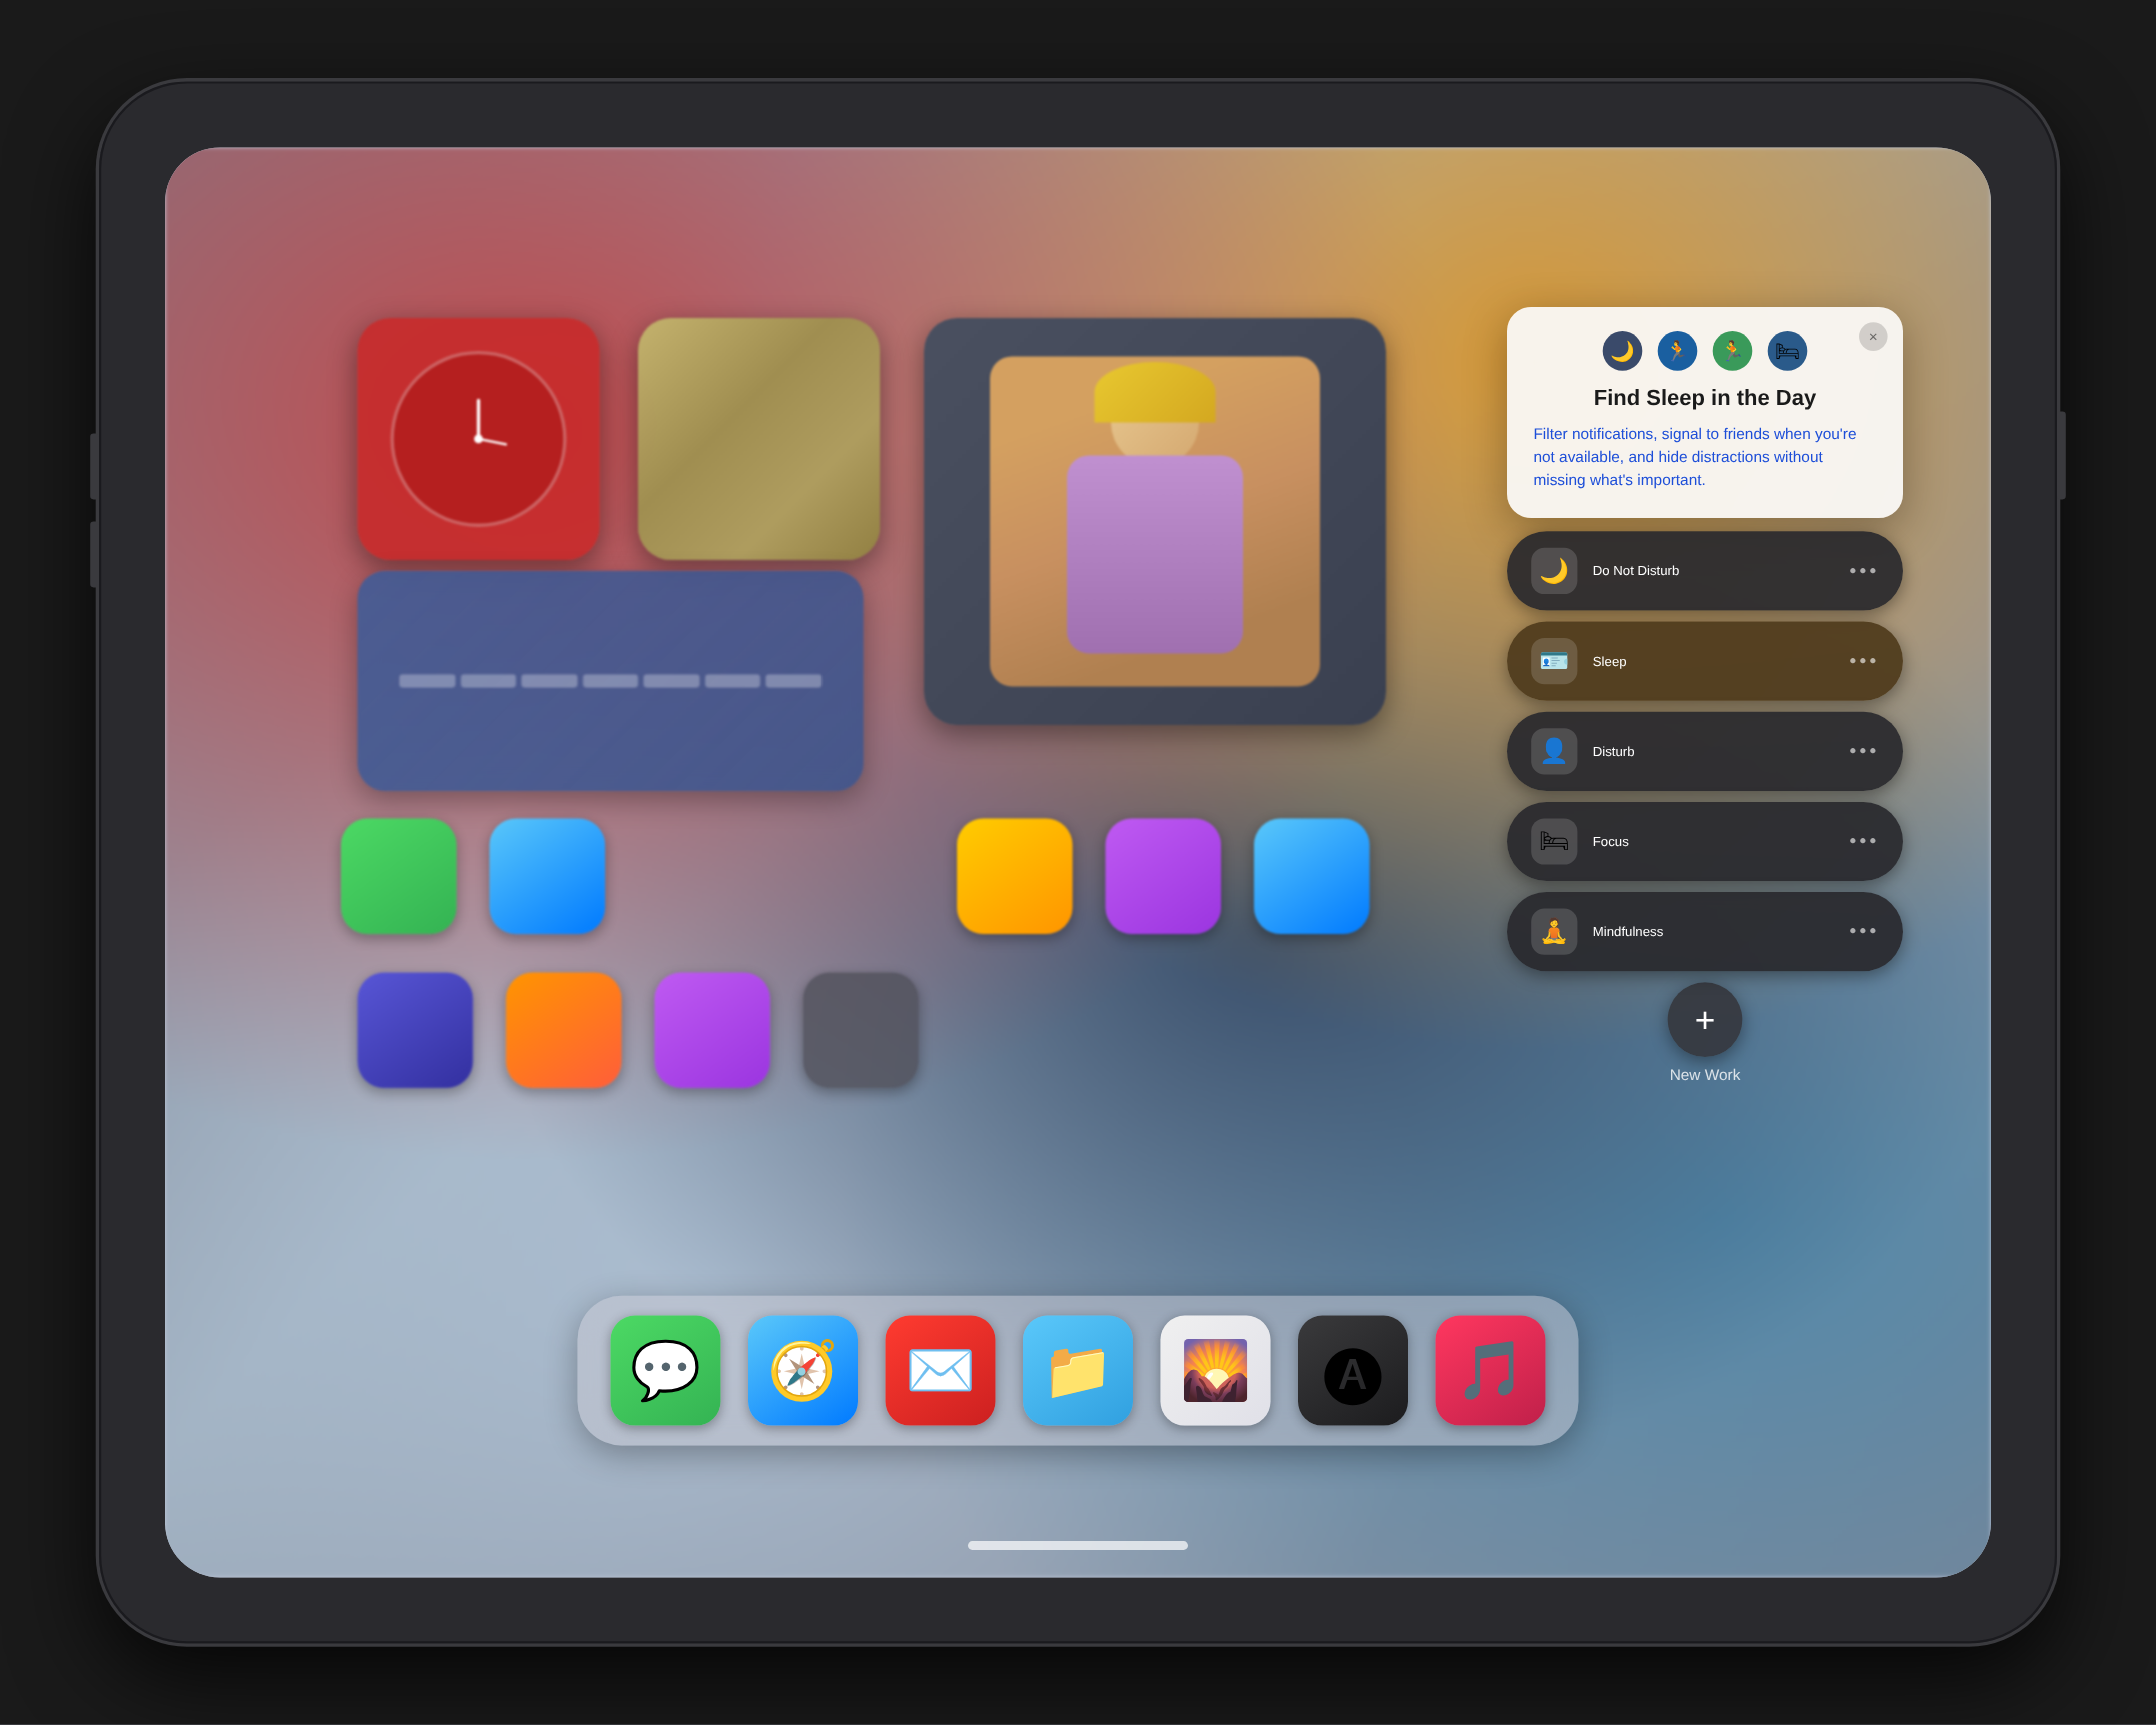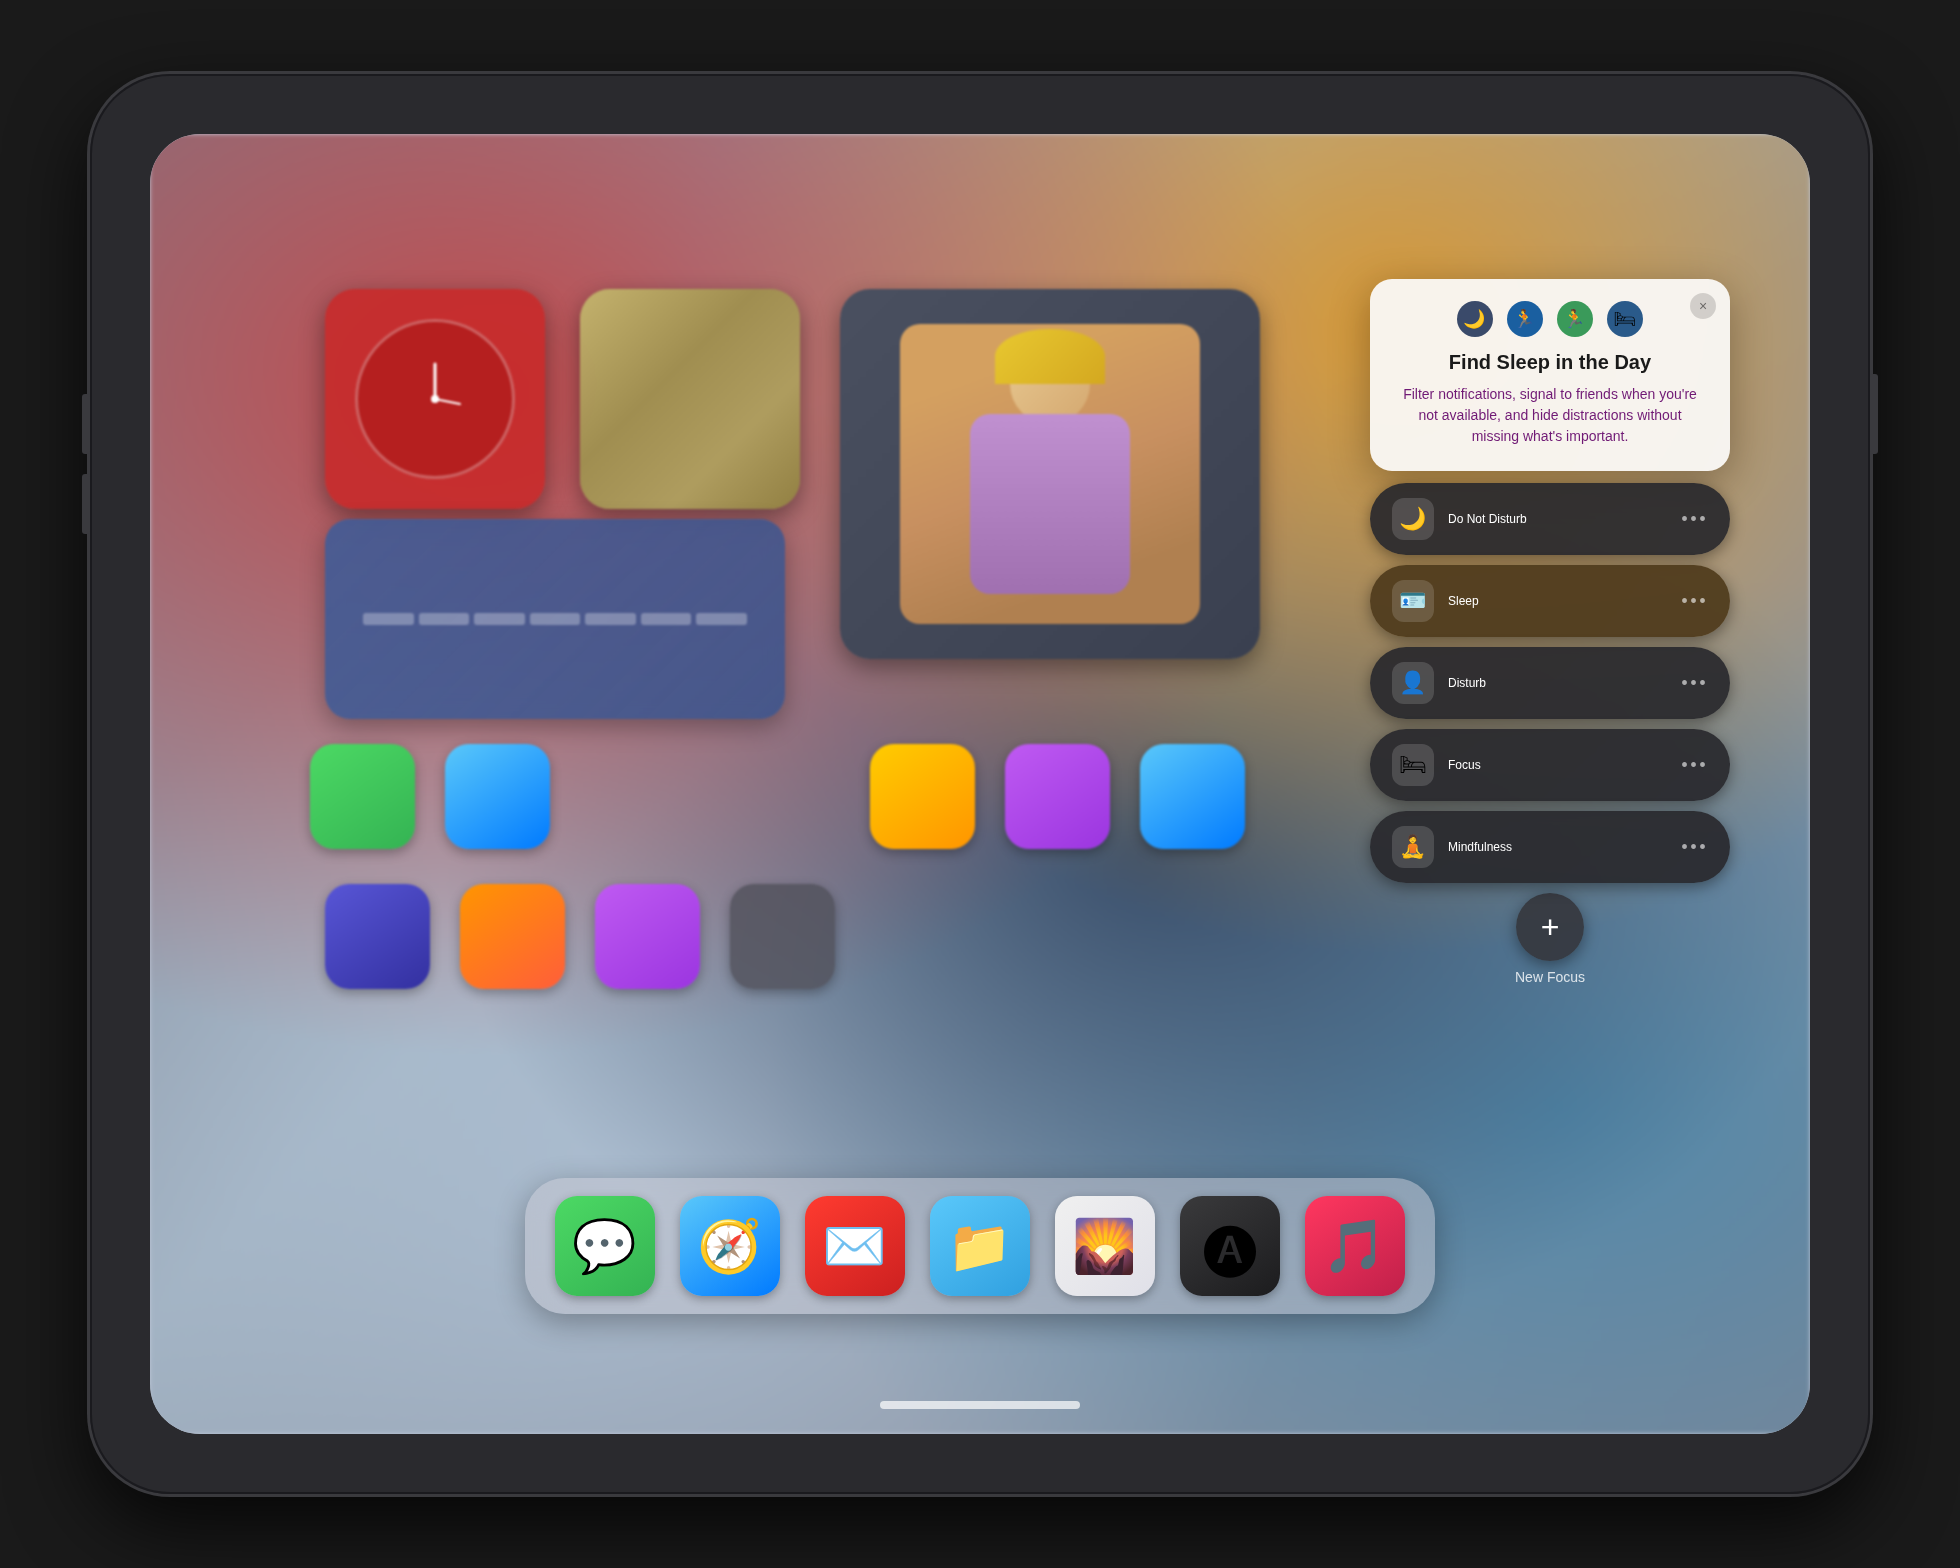--- a/index.html
+++ b/index.html
@@ -259,22 +259,21 @@
       font-size: 20px;
       font-weight: 700;
       color: #1a1a1a;
       text-align: center;
       margin-bottom: 10px;
       font-family: -apple-system, BlinkMacSystemFont, 'SF Pro Display', sans-serif;
     }
 
     .focus-desc {
       font-size: 14px;
-      color: #701a75;
-      text-align: center;
+      color: #1d4ed8;
       line-height: 1.5;
       font-family: -apple-system, BlinkMacSystemFont, 'SF Pro Text', sans-serif;
     }
 
     
     .focus-item {
       background: rgba(40,40,45,0.92);
       border-radius: 50px;
       padding: 0 22px;
       height: 72px;
@@ -522,19 +521,19 @@
       </div>
 
       <div class="focus-item">
         <div class="focus-item-icon">🧘</div>
         <span class="focus-item-label">Mindfulness</span>
         <span class="focus-item-dots">•••</span>
       </div>
 
       <div class="new-focus-container">
         <button class="new-focus-btn">+</button>
-        <span class="new-focus-label">New Focus</span>
+        <span class="new-focus-label">New Work</span>
       </div>
 
     </div>
 
   </div>
 </div>
 
 </body></html>

